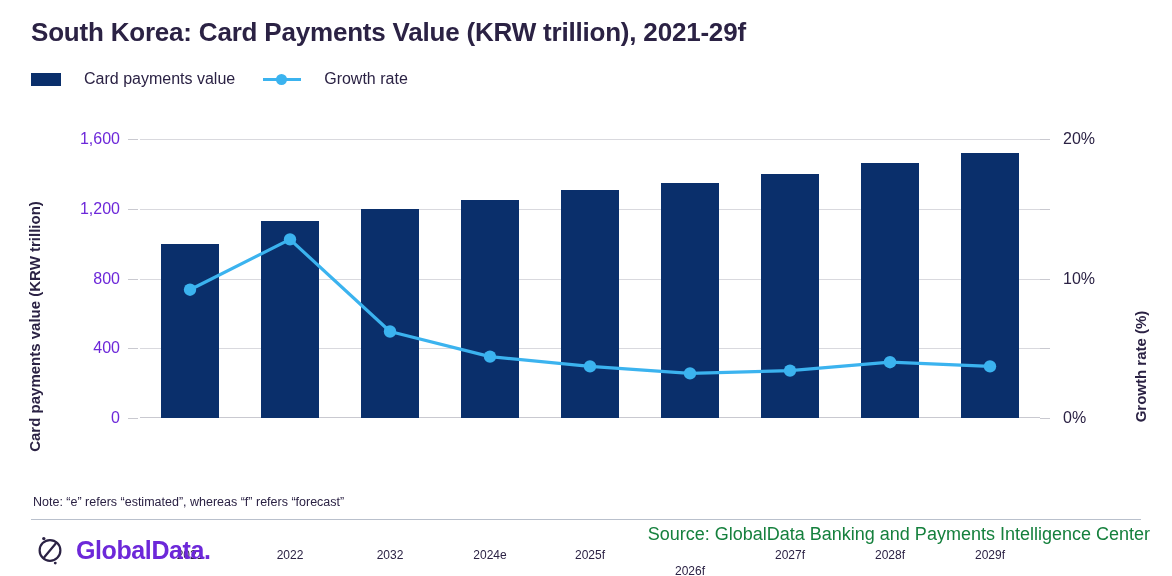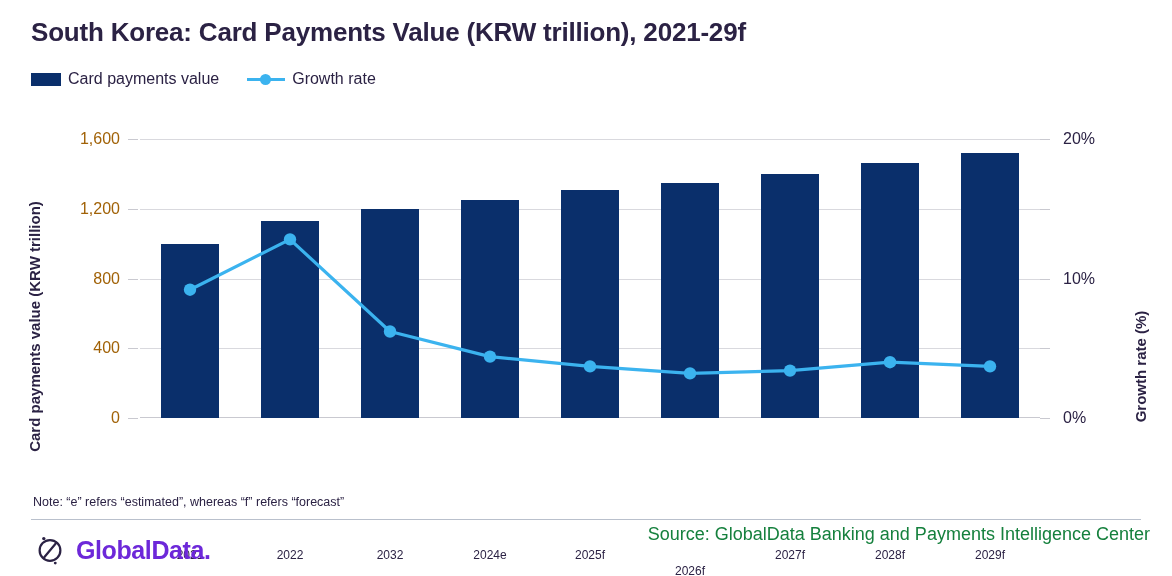--- a/index.html
+++ b/index.html
@@ -20,21 +20,21 @@
     color:#2b2244;
     white-space:nowrap;
   }
 
   
   #legend{
     position:absolute;left:31px;top:70px;
     display:flex;align-items:center;gap:28px;
     font-size:16px;color:#2b2244;
   }
-  .legend-item{display:flex;align-items:center;gap:7px;}
+  .legend-item{display:flex;align-items:center;gap:23px;}
   .swatch-bar{width:30px;height:13px;background:#0a2f6b;display:block;}
   .swatch-line{
     width:38px;height:12px;position:relative;display:block;
   }
   .swatch-line::before{
     content:"";position:absolute;left:0;top:5px;width:38px;height:3px;
     background:#3bb3ef;
   }
   .swatch-line::after{
     content:"";position:absolute;left:13px;top:1px;width:11px;height:11px;
@@ -57,21 +57,21 @@
     position:absolute;left:0;width:900px;height:1px;background:#d9d9de;
   }
   #axis-zero{
     position:absolute;left:0;width:900px;height:1px;background:#c9c9d0;bottom:0;
   }
 
   
   .ylabel-left{
     position:absolute;
     right:1052px;            
-    font-size:16px;color:#a16207;
+    font-size:16px;color:#6d28d9;
     text-align:right;white-space:nowrap;
     transform:translateY(-50%);
   }
   .tick-left{
     position:absolute;left:128px;width:10px;height:1px;background:#c9c9d0;
   }
   
   .ylabel-right{
     position:absolute;left:1063px;
     font-size:16px;color:#2b2244;white-space:nowrap;

